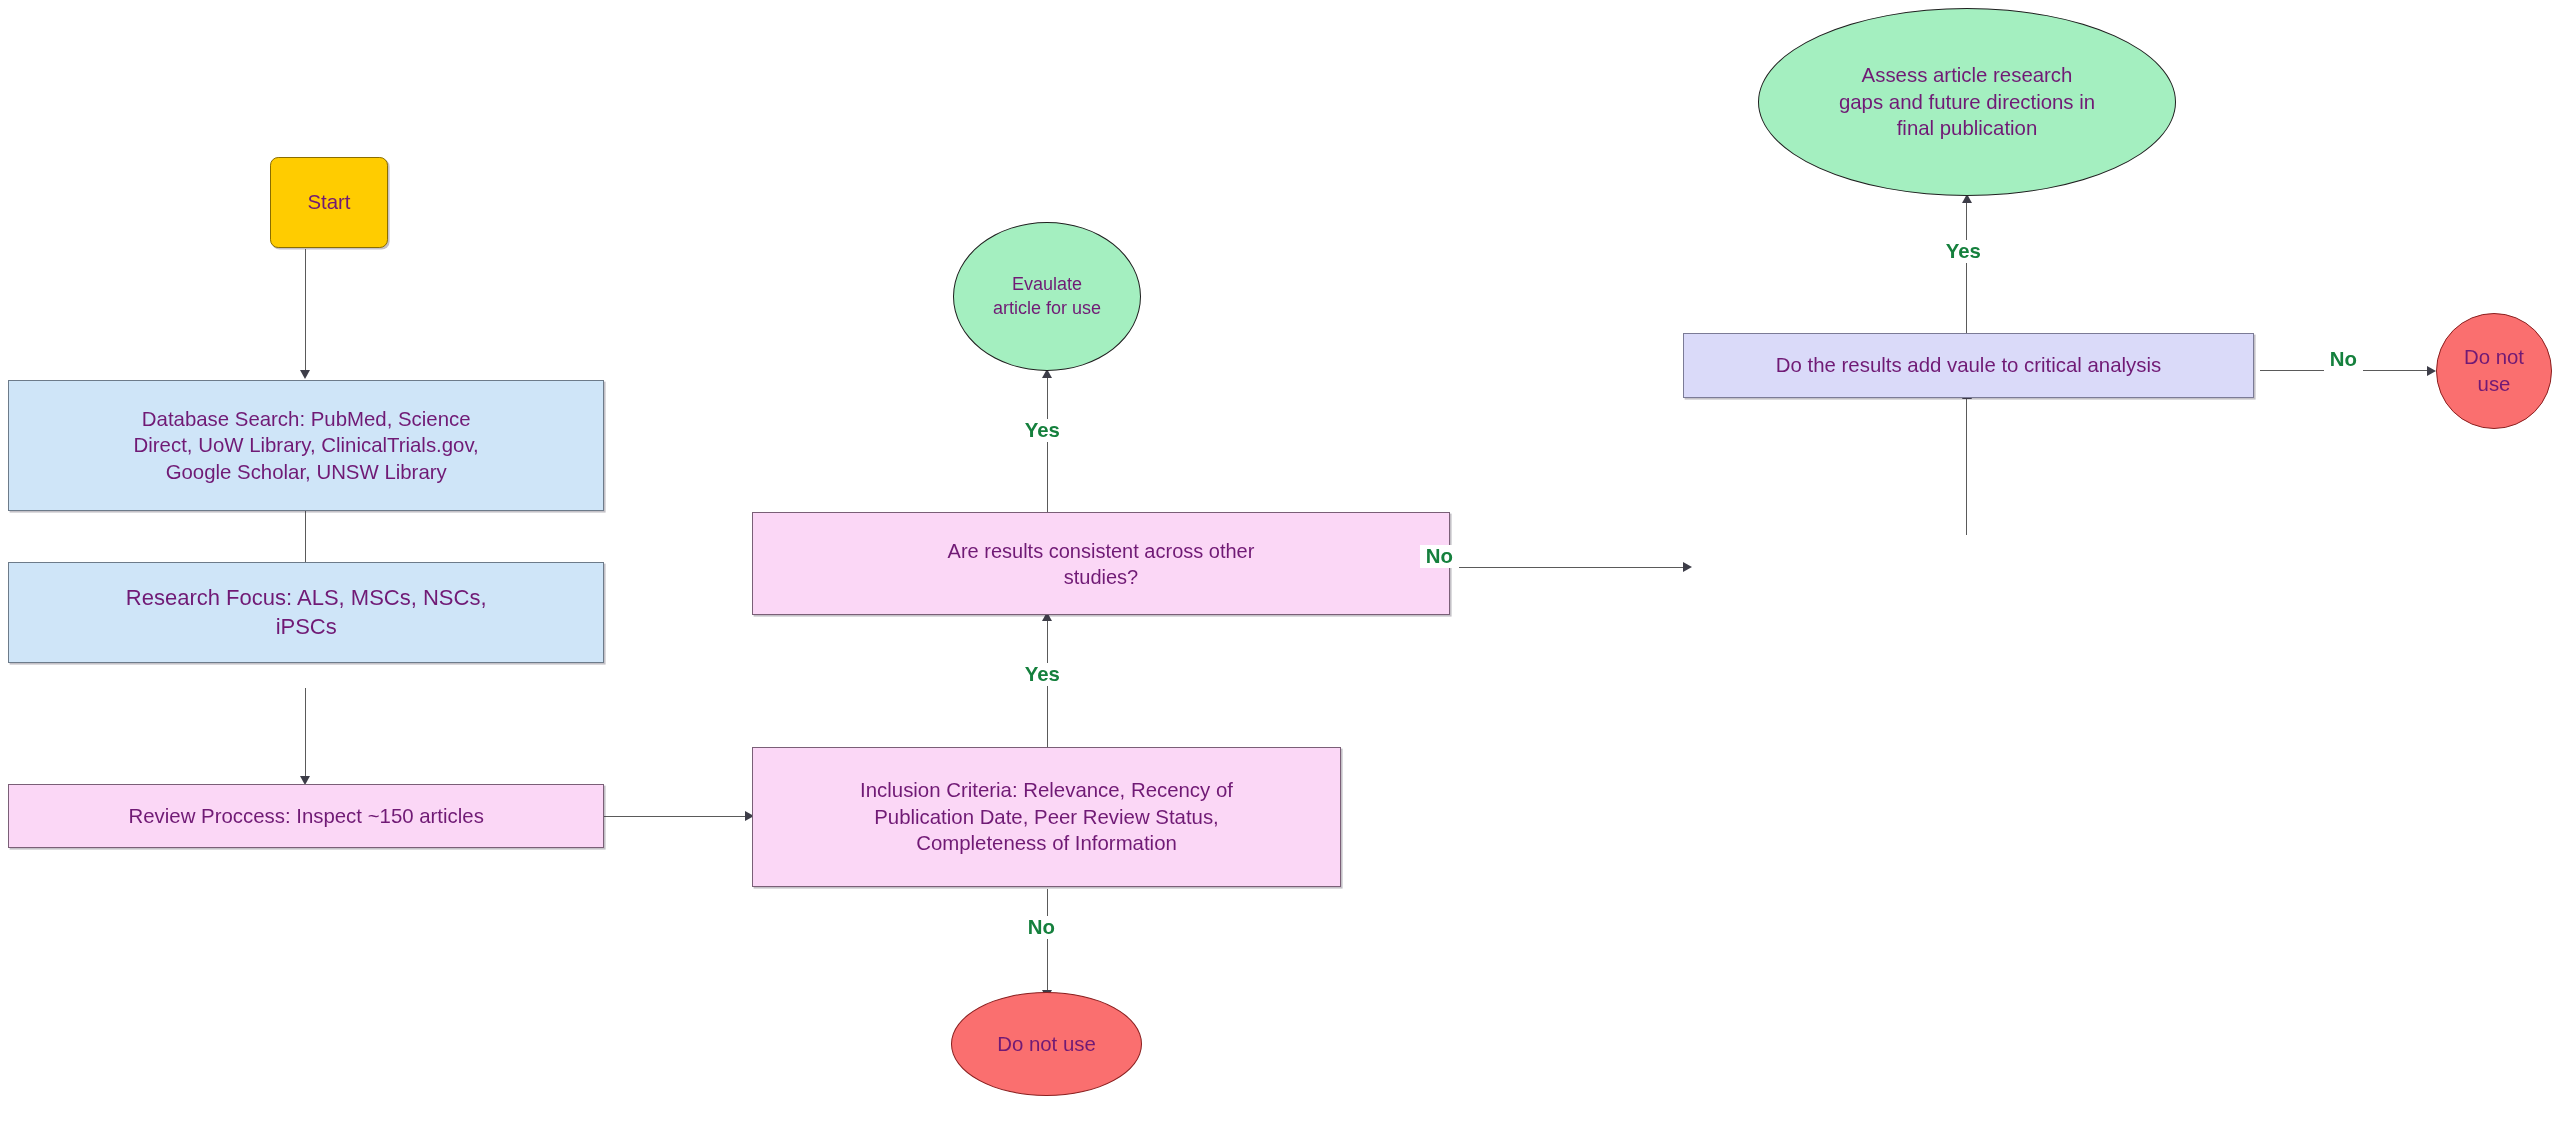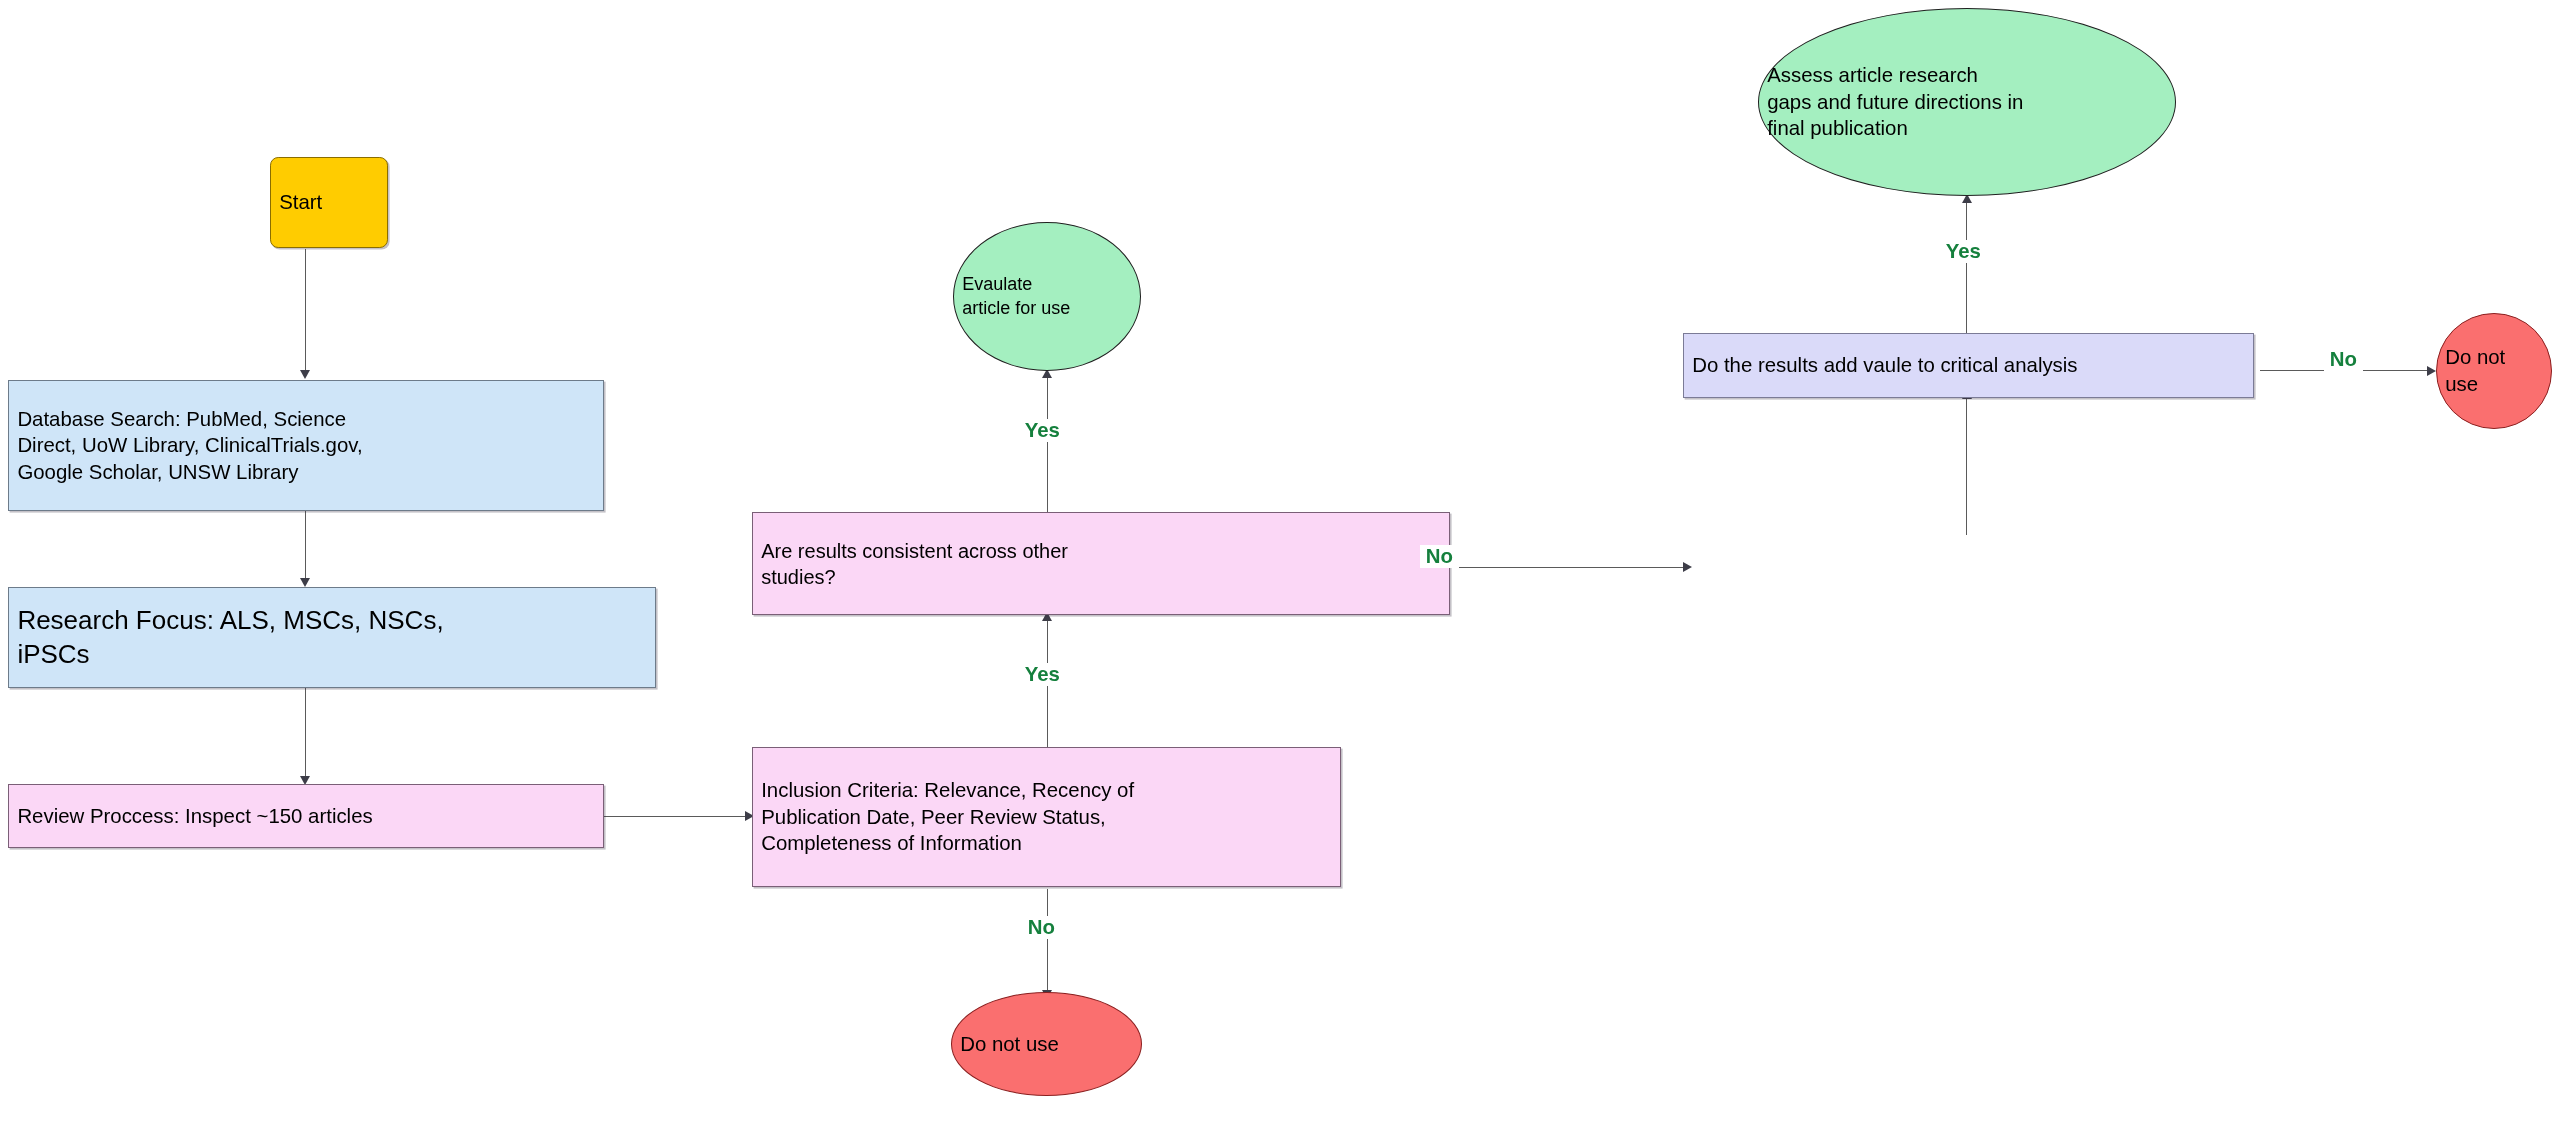--- a/index.html
+++ b/index.html
@@ -14,22 +14,22 @@
     background:#ffffff;
     overflow:hidden;
   }
   
   .node{
     position:absolute;
     box-sizing:border-box;
     display:flex;
     align-items:center;
     justify-content:center;
-    text-align:left;
-    color:#000000;
+    text-align:center;
+    color:#701a75;
     line-height:1.30;
     z-index:3;
   }
   .node .txt{
     display:block;
     width:100%;
     padding:0 8.2px;
     box-sizing:border-box;
     white-space:pre-line;
   }
@@ -142,21 +142,21 @@
   <div class="node rounded-sq fill-yellow" style="left:246px;top:157px;width:118px;height:91px;font-size:20.4px;margin-left:24px;">
     <span class="txt">Start</span>
   </div>
 
   <div class="node rect fill-blue" style="left:8.2px;top:380px;width:596px;height:131px;font-size:20.4px;">
     <span class="txt">Database Search: PubMed, Science
 Direct, UoW Library, ClinicalTrials.gov,
 Google Scholar, UNSW Library</span>
   </div>
 
-  <div class="node rect fill-blue" style="left:8.2px;top:587px;width:648px;height:101px;font-size:26px;">
+  <div class="node rect fill-blue" style="left:8.2px;top:562px;width:596px;height:101px;font-size:22px;">
     <span class="txt">Research Focus: ALS, MSCs, NSCs,
 iPSCs</span>
   </div>
 
   <div class="node rect fill-pink" style="left:8.2px;top:784px;width:596px;height:64px;font-size:20.4px;">
     <span class="txt">Review Proccess: Inspect ~150 articles</span>
   </div>
 
   <div class="node rect fill-pink" style="left:752px;top:747px;width:589px;height:140px;font-size:20.4px;">
     <span class="txt">Inclusion Criteria: Relevance, Recency of

